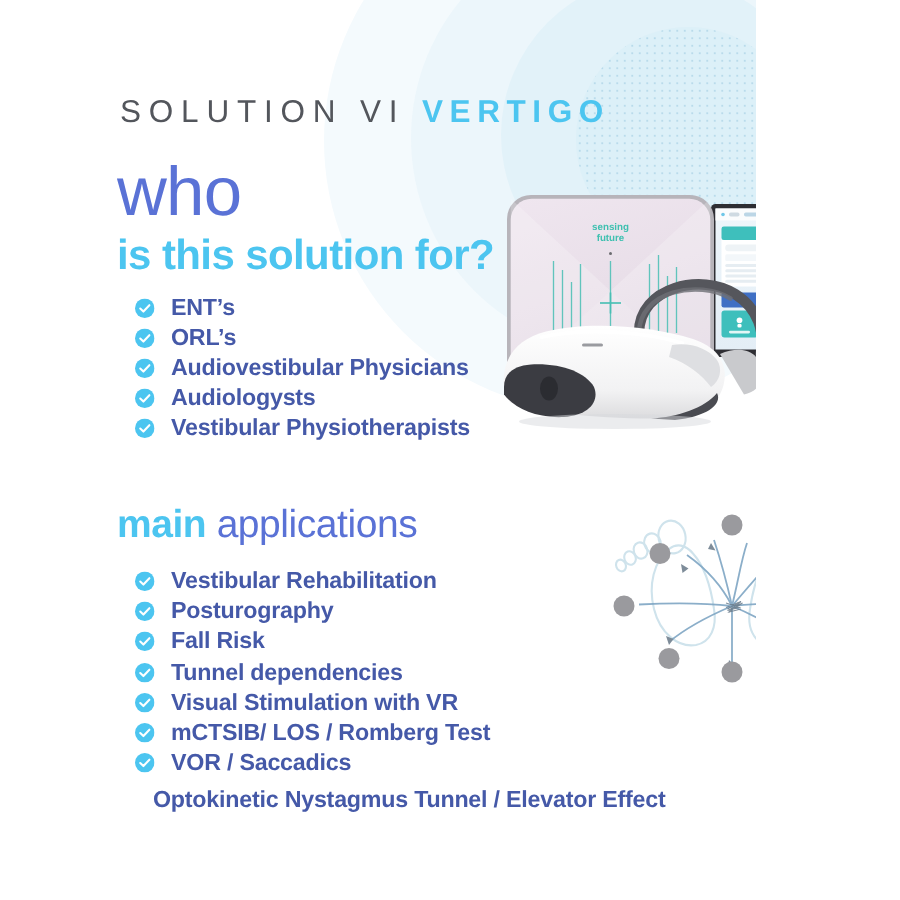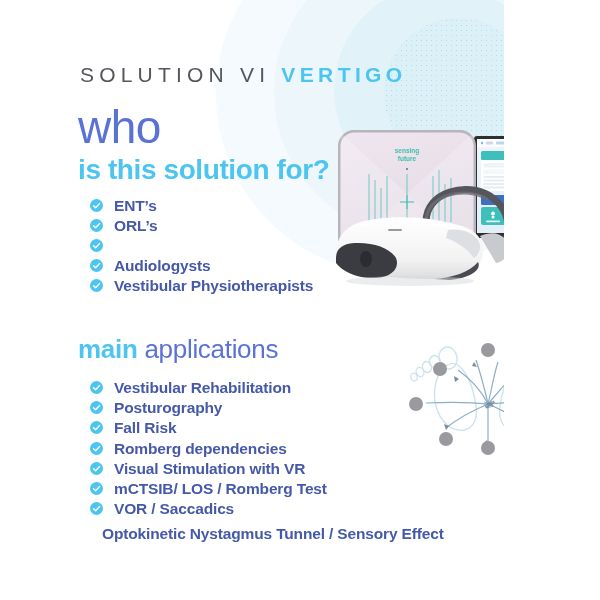--- a/index.html
+++ b/index.html
@@ -177,20 +177,21 @@
         <circle cx="8" cy="8" r="8" fill="#4cc5f0"></circle>
         <path d="M4.3 8.2 L6.9 10.7 L11.8 5.5" fill="none" stroke="#ffffff" stroke-width="1.7" stroke-linecap="round" stroke-linejoin="round"></path>
       </svg>
       <span class="li-text">ORL’s</span>
     </li>
     <li>
       <svg class="check" viewBox="0 0 16 16">
         <circle cx="8" cy="8" r="8" fill="#4cc5f0"></circle>
         <path d="M4.3 8.2 L6.9 10.7 L11.8 5.5" fill="none" stroke="#ffffff" stroke-width="1.7" stroke-linecap="round" stroke-linejoin="round"></path>
       </svg>
+      <span class="li-text">Audiovestibular Physicians</span>
     </li>
     <li>
       <svg class="check" viewBox="0 0 16 16">
         <circle cx="8" cy="8" r="8" fill="#4cc5f0"></circle>
         <path d="M4.3 8.2 L6.9 10.7 L11.8 5.5" fill="none" stroke="#ffffff" stroke-width="1.7" stroke-linecap="round" stroke-linejoin="round"></path>
       </svg>
       <span class="li-text">Audiologysts</span>
     </li>
     <li>
       <svg class="check" viewBox="0 0 16 16">
@@ -226,21 +227,21 @@
         <circle cx="8" cy="8" r="8" fill="#4cc5f0"></circle>
         <path d="M4.3 8.2 L6.9 10.7 L11.8 5.5" fill="none" stroke="#ffffff" stroke-width="1.7" stroke-linecap="round" stroke-linejoin="round"></path>
       </svg>
       <span class="li-text">Fall Risk</span>
     </li>
     <li>
       <svg class="check" viewBox="0 0 16 16">
         <circle cx="8" cy="8" r="8" fill="#4cc5f0"></circle>
         <path d="M4.3 8.2 L6.9 10.7 L11.8 5.5" fill="none" stroke="#ffffff" stroke-width="1.7" stroke-linecap="round" stroke-linejoin="round"></path>
       </svg>
-      <span class="li-text">Romberg dependencies</span>
+      <span class="li-text">Tunnel dependencies</span>
     </li>
     <li>
       <svg class="check" viewBox="0 0 16 16">
         <circle cx="8" cy="8" r="8" fill="#4cc5f0"></circle>
         <path d="M4.3 8.2 L6.9 10.7 L11.8 5.5" fill="none" stroke="#ffffff" stroke-width="1.7" stroke-linecap="round" stroke-linejoin="round"></path>
       </svg>
       <span class="li-text">Visual Stimulation with VR</span>
     </li>
     <li>
       <svg class="check" viewBox="0 0 16 16">
@@ -251,21 +252,21 @@
     </li>
     <li>
       <svg class="check" viewBox="0 0 16 16">
         <circle cx="8" cy="8" r="8" fill="#4cc5f0"></circle>
         <path d="M4.3 8.2 L6.9 10.7 L11.8 5.5" fill="none" stroke="#ffffff" stroke-width="1.7" stroke-linecap="round" stroke-linejoin="round"></path>
       </svg>
       <span class="li-text">VOR / Saccadics</span>
     </li>
   </ul>
 
-  <div class="cont-line">Optokinetic Nystagmus Tunnel / Sensory Effect</div>
+  <div class="cont-line">Optokinetic Nystagmus Tunnel / Elevator Effect</div>
 
   <svg class="product" viewBox="0 0 270 182">
     <defs>
       <linearGradient id="plateG" x1="0" y1="0" x2="0.35" y2="1">
         <stop offset="0%" stop-color="#efe6ef"></stop>
         <stop offset="55%" stop-color="#e9dfe9"></stop>
         <stop offset="100%" stop-color="#e3d9e4"></stop>
       </linearGradient>
       <linearGradient id="screenG" x1="0" y1="0" x2="0" y2="1">
         <stop offset="0%" stop-color="#eef6fb"></stop>

